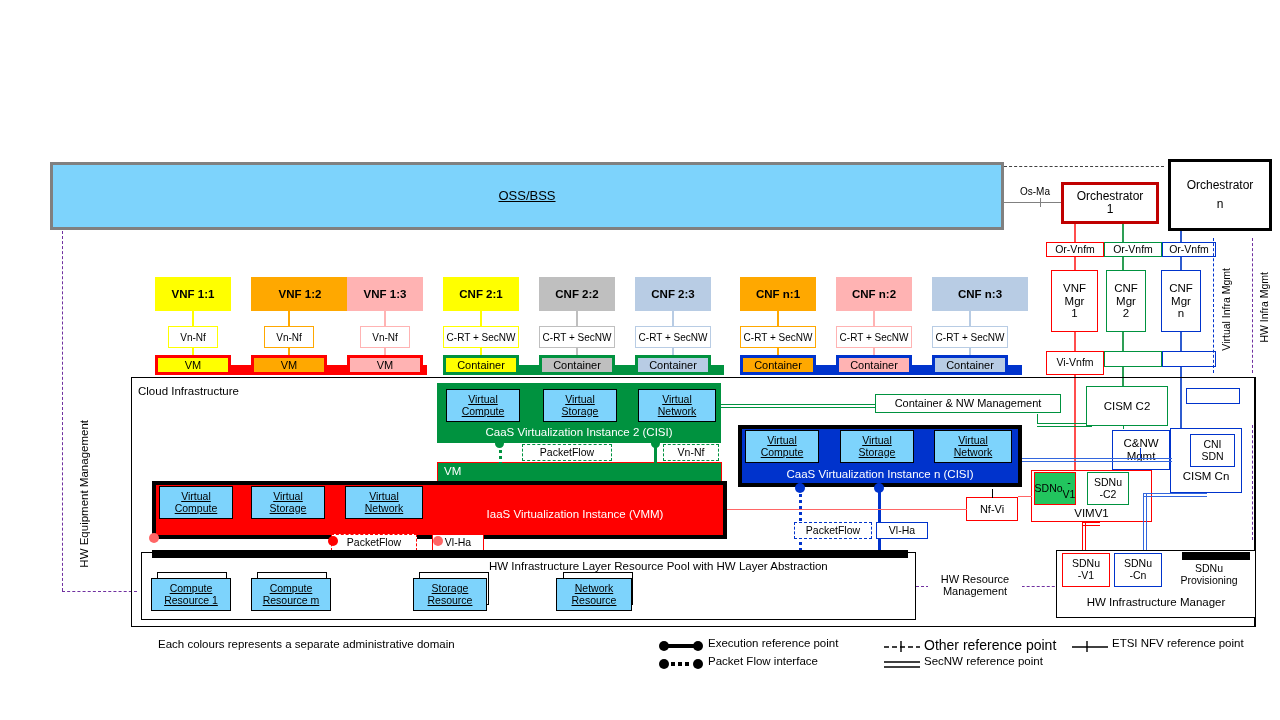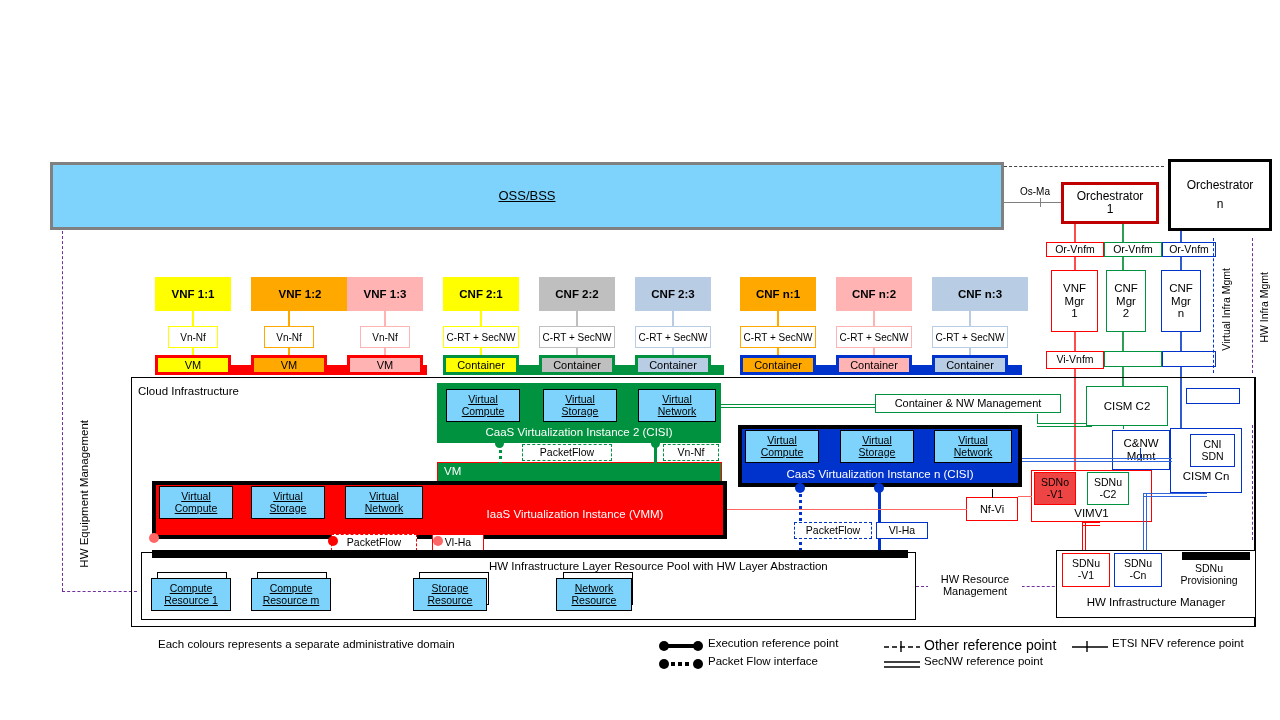--- a/index.html
+++ b/index.html
@@ -68,21 +68,21 @@
   <span>CNF</span>
   <span>Mgr</span>
   <span>2</span>
 </div>
 <div class="abs ctr" style="left:1161px;top:270px;width:40px;height:62px;border:1.5px solid #0033cc;background:#fff;flex-direction:column;font-size:11.5px;">
   <span>CNF</span>
   <span>Mgr</span>
   <span>n</span>
 </div>
 
-<div class="abs ctr rp" style="left:1046px;top:351px;width:58px;height:18px;border-color:#ff0000;align-items:center;">
+<div class="abs ctr rp" style="left:1046px;top:351px;width:58px;height:24px;border-color:#ff0000;align-items:center;">
   <span>Vi-Vnfm</span>
 </div>
 <div class="abs ctr rp" style="left:1104px;top:351px;width:58px;height:16px;border-color:#00923f;">
   <span></span>
 </div>
 <div class="abs ctr rp" style="left:1162px;top:351px;width:54px;height:16px;border-color:#0033cc;">
   <span></span>
 </div>
 <div class="abs ctr rp" style="left:1186px;top:388px;width:54px;height:16px;border-color:#0033cc;">
   <span></span>
@@ -358,21 +358,21 @@
   <span>SDN</span>
 </div>
 <div class="abs ctr" style="left:1170px;top:468px;width:72px;height:16px;font-size:11.5px;">
   <span>CISM Cn</span>
 </div>
 
 <div class="abs" style="left:1022px;top:458px;width:150px;height:4px;border-top:1.5px solid #3366dd;border-bottom:1.5px solid #3366dd;"></div>
 <div class="abs" style="left:1140px;top:448px;width:1px;height:10px;background:#0033cc;"></div>
 
 <div class="abs" style="left:1031px;top:470px;width:121px;height:52px;border:1.5px solid #ff0000;background:#fff;"></div>
-<div class="abs ctr" style="left:1034px;top:472px;width:42px;height:33px;border:1.5px solid #ff0000;background:#ef4444;flex-direction:column;font-size:10.5px;">
+<div class="abs ctr" style="left:1034px;top:472px;width:42px;height:33px;border:1.5px solid #ff0000;background:#22c55e;flex-direction:row;font-size:10.5px;">
   <span>SDNo</span>
   <span>-V1</span>
 </div>
 <div class="abs ctr" style="left:1087px;top:472px;width:42px;height:33px;border:1.5px solid #00923f;background:#fff;flex-direction:column;font-size:10.5px;">
   <span>SDNu</span>
   <span>-C2</span>
 </div>
 <div class="abs ctr" style="left:1031px;top:505px;width:121px;height:16px;font-size:11.5px;">
   <span>VIMV1</span>
 </div>

